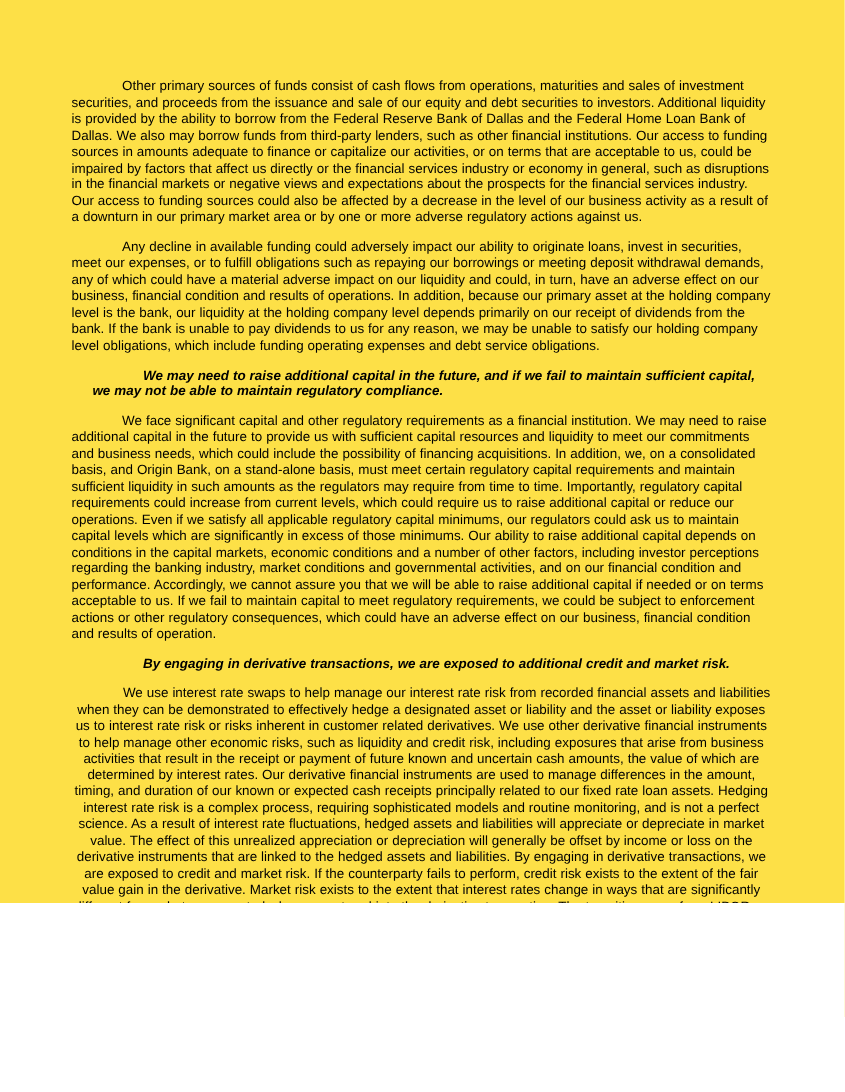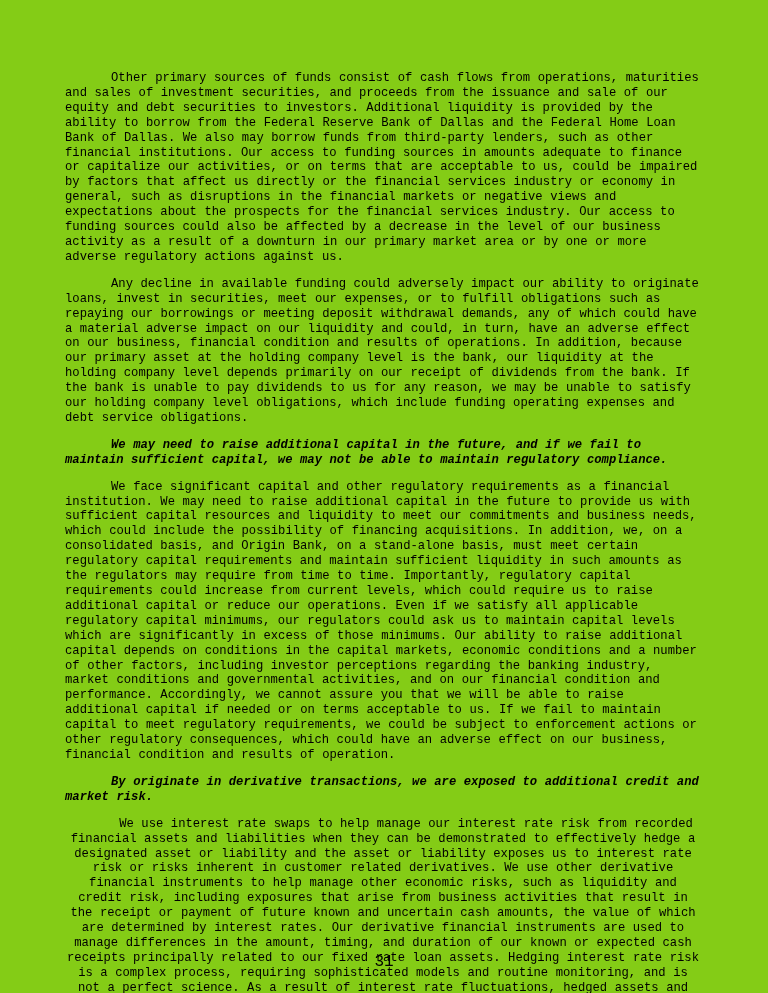--- a/index.html
+++ b/index.html
@@ -3,43 +3,44 @@
 <meta charset="utf-8">
 <style>
   html, body {
     margin: 0;
     padding: 0;
     background: #ffffff;
   }
   .page {
     position: relative;
     width: 768px;
-    height: 993px;
-    background: #84cc16;
+    height: 821px;
+    background: #fde047;
     color: #000000;
-    font-family: Liberation Mono, monospace;
+    font-family: Liberation Sans, sans-serif;
     overflow: hidden;
   }
   .content {
     position: absolute;
     left: 65px;
     top: 71px;
     width: 636px;
     font-size: 12.2px;
     line-height: 14.9px;
     text-align: left;
     word-spacing: 0.02em;
   }
   .content p {
     margin: 0 0 12px 0;
     text-indent: 46px;
   }
   .content p.risk-heading {
     font-weight: bold;
     font-style: italic;
+    margin-left: 19px;
   }
   .content p:last-child {
     margin-bottom: 0;
     text-align: center;
   }
   .page-number {
     position: absolute;
     left: 0;
     right: 0;
     top: 955px;
@@ -50,17 +51,17 @@
 </style>
 </head>
 <body>
 
 <div class="page">
   <div class="content">
     <p>Other primary sources of funds consist of cash flows from operations, maturities and sales of investment securities, and proceeds from the issuance and sale of our equity and debt securities to investors. Additional liquidity is provided by the ability to borrow from the Federal Reserve Bank of Dallas and the Federal Home Loan Bank of Dallas. We also may borrow funds from third-party lenders, such as other financial institutions. Our access to funding sources in amounts adequate to finance or capitalize our activities, or on terms that are acceptable to us, could be impaired by factors that affect us directly or the financial services industry or economy in general, such as disruptions in the financial markets or negative views and expectations about the prospects for the financial services industry. Our access to funding sources could also be affected by a decrease in the level of our business activity as a result of a downturn in our primary market area or by one or more adverse regulatory actions against us.</p>
     <p>Any decline in available funding could adversely impact our ability to originate loans, invest in securities, meet our expenses, or to fulfill obligations such as repaying our borrowings or meeting deposit withdrawal demands, any of which could have a material adverse impact on our liquidity and could, in turn, have an adverse effect on our business, financial condition and results of operations. In addition, because our primary asset at the holding company level is the bank, our liquidity at the holding company level depends primarily on our receipt of dividends from the bank. If the bank is unable to pay dividends to us for any reason, we may be unable to satisfy our holding company level obligations, which include funding operating expenses and debt service obligations.</p>
     <p class="risk-heading">We may need to raise additional capital in the future, and if we fail to maintain sufficient capital, we may not be able to maintain regulatory compliance.</p>
     <p>We face significant capital and other regulatory requirements as a financial institution. We may need to raise additional capital in the future to provide us with sufficient capital resources and liquidity to meet our commitments and business needs, which could include the possibility of financing acquisitions. In addition, we, on a consolidated basis, and Origin Bank, on a stand-alone basis, must meet certain regulatory capital requirements and maintain sufficient liquidity in such amounts as the regulators may require from time to time. Importantly, regulatory capital requirements could increase from current levels, which could require us to raise additional capital or reduce our operations. Even if we satisfy all applicable regulatory capital minimums, our regulators could ask us to maintain capital levels which are significantly in excess of those minimums. Our ability to raise additional capital depends on conditions in the capital markets, economic conditions and a number of other factors, including investor perceptions regarding the banking industry, market conditions and governmental activities, and on our financial condition and performance. Accordingly, we cannot assure you that we will be able to raise additional capital if needed or on terms acceptable to us. If we fail to maintain capital to meet regulatory requirements, we could be subject to enforcement actions or other regulatory consequences, which could have an adverse effect on our business, financial condition and results of operation.</p>
-    <p class="risk-heading">By originate in derivative transactions, we are exposed to additional credit and market risk.</p>
+    <p class="risk-heading">By engaging in derivative transactions, we are exposed to additional credit and market risk.</p>
     <p>We use interest rate swaps to help manage our interest rate risk from recorded financial assets and liabilities when they can be demonstrated to effectively hedge a designated asset or liability and the asset or liability exposes us to interest rate risk or risks inherent in customer related derivatives. We use other derivative financial instruments to help manage other economic risks, such as liquidity and credit risk, including exposures that arise from business activities that result in the receipt or payment of future known and uncertain cash amounts, the value of which are determined by interest rates. Our derivative financial instruments are used to manage differences in the amount, timing, and duration of our known or expected cash receipts principally related to our fixed rate loan assets. Hedging interest rate risk is a complex process, requiring sophisticated models and routine monitoring, and is not a perfect science. As a result of interest rate fluctuations, hedged assets and liabilities will appreciate or depreciate in market value. The effect of this unrealized appreciation or depreciation will generally be offset by income or loss on the derivative instruments that are linked to the hedged assets and liabilities. By engaging in derivative transactions, we are exposed to credit and market risk. If the counterparty fails to perform, credit risk exists to the extent of the fair value gain in the derivative. Market risk exists to the extent that interest rates change in ways that are significantly different from what we expected when we entered into the derivative transaction. The transition away from LIBOR as the interest rate benchmark for derivatives, including interest rate swaps, also may present market risk. The existence of credit and market risk associated with our derivative instruments could adversely affect our net interest income and, therefore, could have an adverse effect on our business, financial condition and results of operations.</p>
   </div>
   <div class="page-number">31</div>
 </div>
 
 </body></html>

